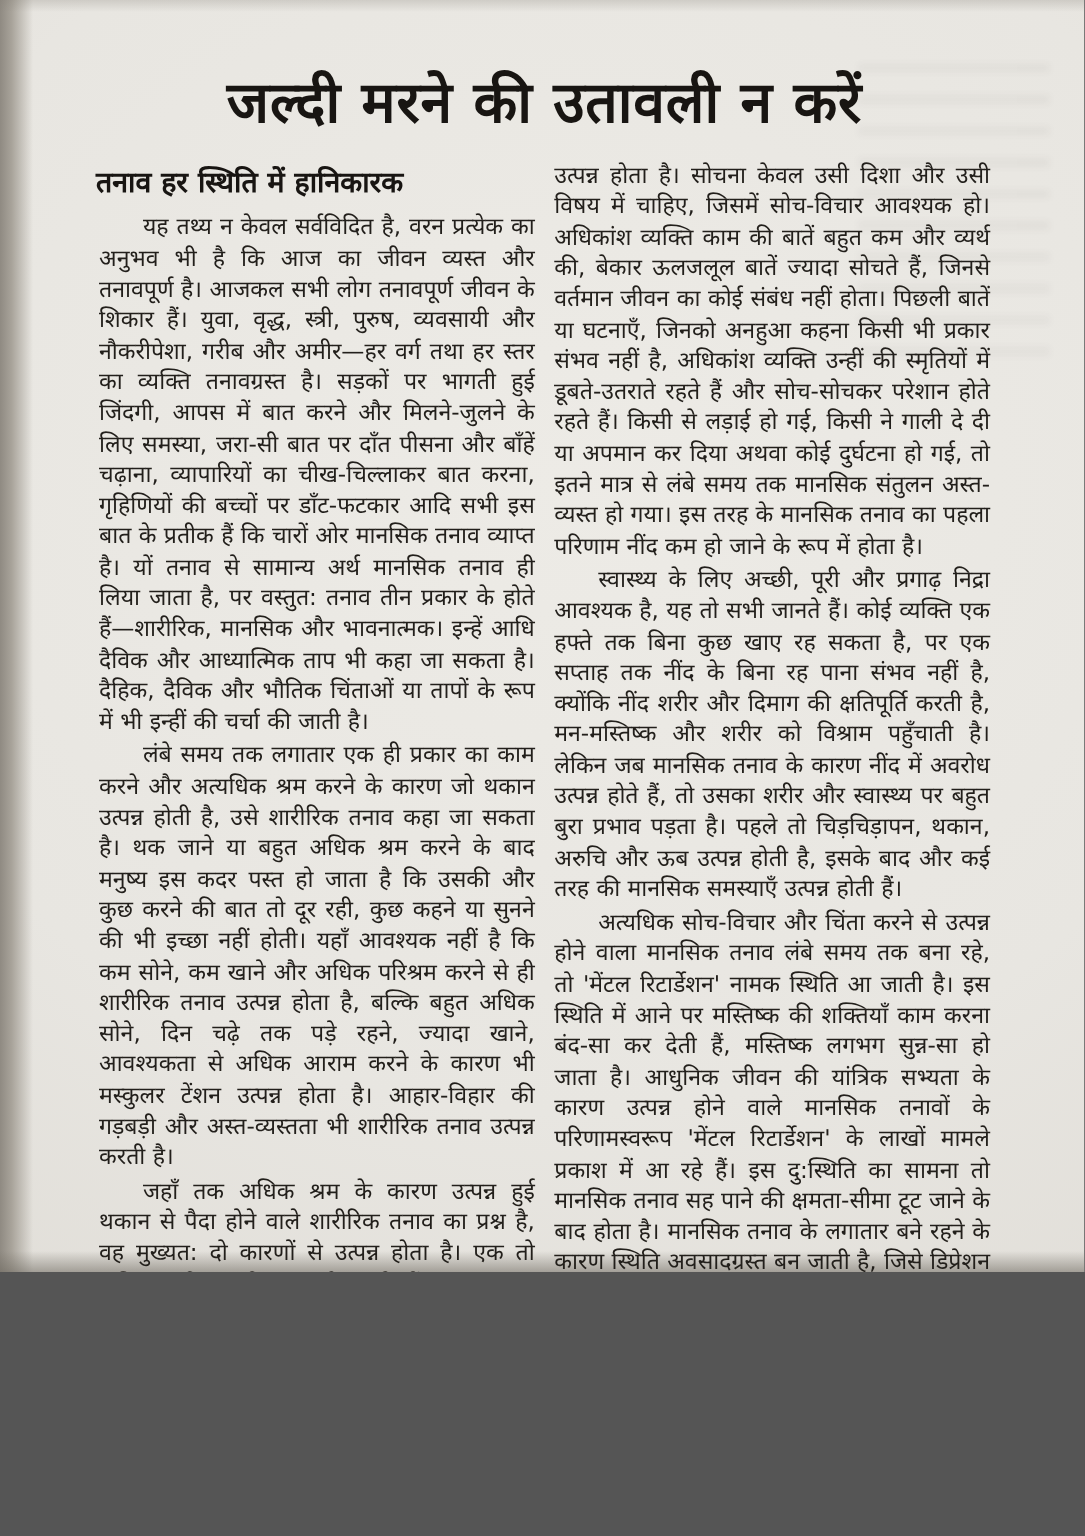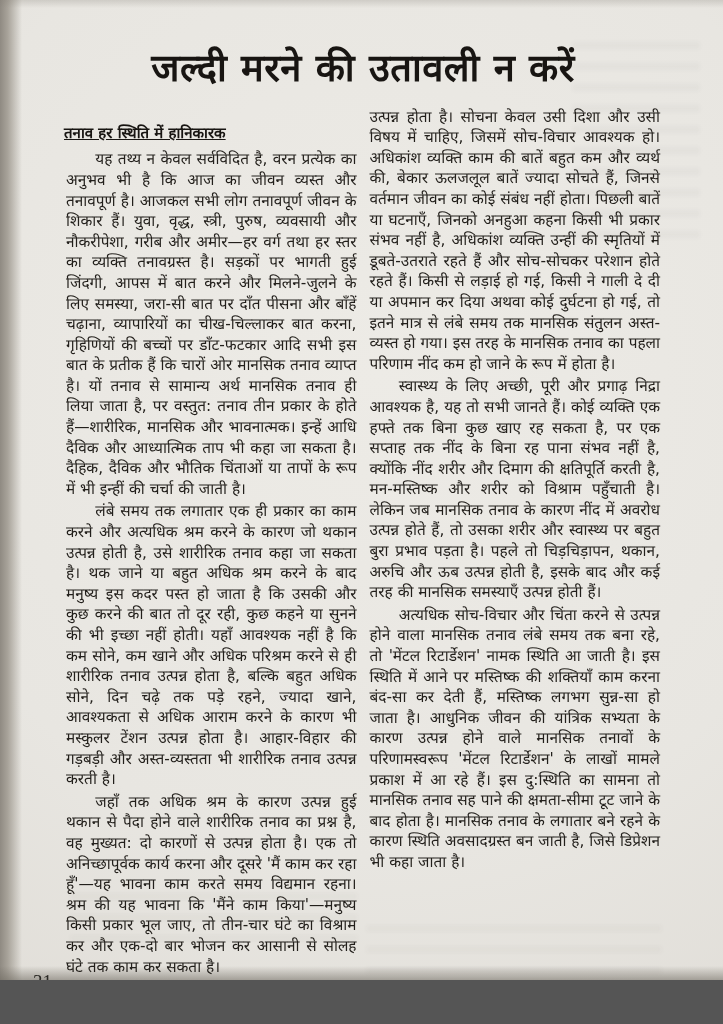--- a/index.html
+++ b/index.html
@@ -1,18 +1,18 @@
 <!DOCTYPE html>
 <html lang="hi"><head>
 <meta charset="utf-8">
 <style>
   html,body{margin:0;padding:0;background:#555;}
   .page{
     position:relative;
-    width:723px;height:980px;
+    width:723px;height:848px;
     margin:0 auto;
     overflow:hidden;
     background:
       radial-gradient(ellipse 120% 90% at 52% 38%, #edebe6 0%, #e8e6e1 55%, #dfdcd6 92%, #d8d5ce 100%);
     font-family:"DejaVu Sans","Liberation Sans",sans-serif;
     color:#201d1a;
   }
   .edge-left{
     position:absolute;left:0;top:0;width:22px;height:1024px;
     background:linear-gradient(to right, #8f8a82 0%, #a8a39a 35%, rgba(168,163,154,0) 100%);
@@ -56,26 +56,25 @@
     align-items:flex-start;
   }
   .col{
     width:295px;
     font-size:15.4px;
     line-height:20.6px;
     text-align:justify;
     color:#221f1b;
   }
   h2.section{
-    margin:19px 0 7px 0;
-    font-size:15px;
+    margin:6px 0 7px 0;
+    font-size:19px;
     line-height:1.25;
     font-weight:bold;
     color:#181512;
-    text-decoration:underline;
   }
   .col p{margin:2px;}
   .col p.indent{text-indent:1.9em;}
   .pageno{
     position:absolute;left:33px;top:971px;
     font-family:"Liberation Serif","DejaVu Serif",serif;
     font-size:19px;color:#2a2824;
   }
   .printmark{
     position:absolute;left:407px;top:998px;

